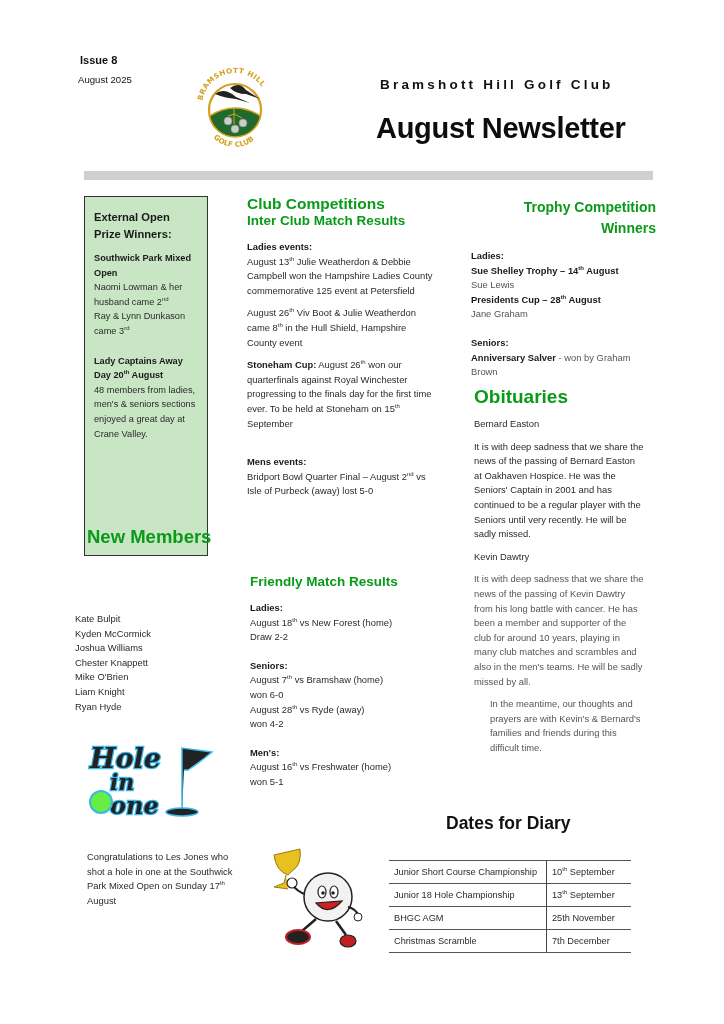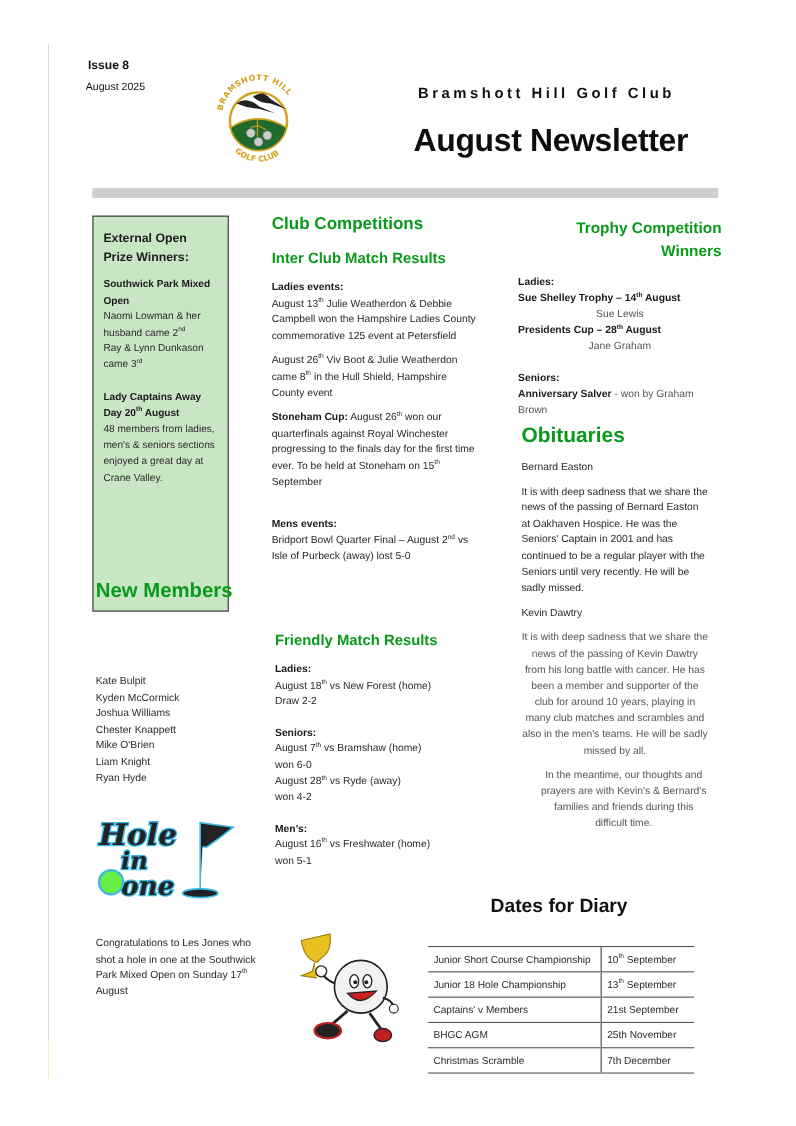--- a/index.html
+++ b/index.html
@@ -2,21 +2,21 @@
 <html><head>
 <meta charset="utf-8">
 <style>
   html, body { margin: 0; padding: 0; background: #ffffff; }
   body { width: 724px; height: 1024px; position: relative; overflow: hidden;
          font-family: "Liberation Sans", "DejaVu Sans", sans-serif; color: #222; }
   .page { position: absolute; left: 44px; top: 40px; width: 636px; height: 941px; background: #fff; }
   .deco { position: absolute; left: 0; top: 0; }
   .abs { position: absolute; }
   .txt { font-size: 9.4px; line-height: 14.6px; color: #2a2a2a; }
-  .grey { color: #555; text-align: center; }
+  .grey { color: #555; }
   .b { font-weight: bold; color: #1a1a1a; }
   .h-green { color: #0a9a1a; font-weight: bold; }
   sup { font-size: 6px; line-height: 0; vertical-align: super; }
   p { margin: 0; }
   .issue { left: 36px; top: 14px; font-size: 11px; font-weight: bold; color: #111; }
   .issue-date { left: 34px; top: 34px; font-size: 9.6px; color: #111; }
   .club-name { left: 336px; top: 37px; font-size: 13.5px; font-weight: bold; letter-spacing: 3.2px; color: #111; }
   .title { left: 332px; top: 72px; font-size: 29px; font-weight: bold; color: #0d0d0d; letter-spacing: -0.3px; }
   .divider { left: 40px; top: 131px; width: 569px; height: 9px; background: #cfcfcf; }
   .logo { left: 150px; top: 18px; width: 82px; height: 102px; }
@@ -77,21 +77,21 @@
   <div class="abs prize-box">
     <h3>External Open Prize Winners:</h3>
     <div class="txt b">Southwick Park Mixed Open</div>
     <div class="txt"><span>Naomi Lowman &amp; her husband came 2</span><sup>nd</sup></div>
     <div class="txt"><span>Ray &amp; Lynn Dunkason came 3</span><sup>rd</sup></div>
     <div class="txt b" style="margin-top:15px"><span>Lady Captains Away Day 20</span><sup>th</sup><span> August</span></div>
     <div class="txt">48 members from ladies, men's &amp; seniors sections enjoyed a great day at Crane Valley.</div>
   </div>
 
   <div class="abs h-green section-title" style="left:43px; top:486px; font-size:18.5px;">New Members</div>
-  <div class="abs txt" style="left:43px; top:572px; width:140px;">
+  <div class="abs txt" style="left:31px; top:572px; width:140px;">
     <div>Kate Bulpit</div>
     <div>Kyden McCormick</div>
     <div>Joshua Williams</div>
     <div>Chester Knappett</div>
     <div>Mike O'Brien</div>
     <div>Liam Knight</div>
     <div>Ryan Hyde</div>
   </div>
 
   <svg class="abs" style="left:44px; top:700px;" width="130" height="80" viewBox="0 0 130 80">
@@ -102,21 +102,21 @@
     </g>
     <circle cx="13" cy="62" r="11" fill="#66ee44" stroke="#3ab8e8" stroke-width="2"></circle>
     <path d="M 94 70 L 94 8 L 124 12 Q 112 22 100 30 L 96 30" fill="#222" stroke="#3ab8e8" stroke-width="1.5"></path>
     <ellipse cx="94" cy="72" rx="16" ry="4" fill="#222" stroke="#3ab8e8" stroke-width="1.5"></ellipse>
   </svg>
 
   <div class="abs txt" style="left:43px; top:810px; width:148px;"><span>Congratulations to Les Jones who shot a hole in one at the Southwick Park Mixed Open on Sunday 17</span><sup>th</sup><span> August</span></div>
 
   <div class="abs col2" style="top:155px;">
     <div class="h-green section-title">Club Competitions</div>
-    <div class="h-green sub-title" style="margin-top:14px;">Inter Club Match Results</div>
+    <div class="h-green sub-title" style="">Inter Club Match Results</div>
     <div class="txt b" style="margin-top:12px;">Ladies events:</div>
     <p class="txt"><span>August 13</span><sup>th</sup><span> Julie Weatherdon &amp; Debbie Campbell won the Hampshire Ladies County commemorative 125 event at Petersfield</span></p>
     <p class="txt" style="margin-top:8px;"><span>August 26</span><sup>th</sup><span> Viv Boot &amp; Julie Weatherdon came 8</span><sup>th</sup><span> in the Hull Shield, Hampshire County event</span></p>
     <p class="txt" style="margin-top:8px;"><span class="b">Stoneham Cup:</span><span> August 26</span><sup>th</sup><span> won our quarterfinals against Royal Winchester progressing to the finals day for the first time ever. To be held at Stoneham on 15</span><sup>th</sup><span> September</span></p>
     <div class="txt b" style="margin-top:24px;">Mens events:</div>
     <p class="txt"><span>Bridport Bowl Quarter Final – August 2</span><sup>nd</sup><span> vs Isle of Purbeck (away) lost 5-0</span></p>
   </div>
 
   <div class="abs col2" style="top:534px; left:206px;">
     <div class="h-green sub-title">Friendly Match Results</div>
@@ -183,24 +183,20 @@
     <tbody>
         <tr>
       <td>Junior Short Course Championship</td>
       <td class="d"><span>10</span><sup>th</sup><span> September</span></td>
     </tr>
     <tr>
       <td>Junior 18 Hole Championship</td>
       <td class="d"><span>13</span><sup>th</sup><span> September</span></td>
     </tr>
     <tr>
-      <td>Captains' v Members</td>
-      <td class="d"><span>21st September</span><sup></sup><span></span></td>
-    </tr>
-    <tr>
       <td>BHGC AGM</td>
       <td class="d"><span>25th November</span><sup></sup><span></span></td>
     </tr>
     <tr>
       <td>Christmas Scramble</td>
       <td class="d"><span>7th December</span><sup></sup><span></span></td>
     </tr>
   </tbody>
     </table>
 

